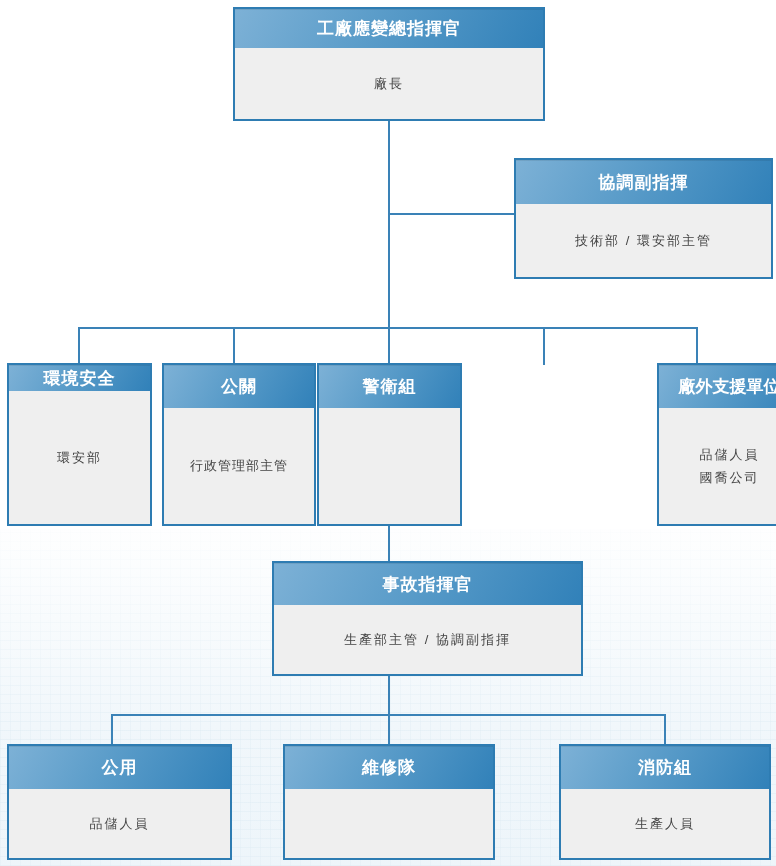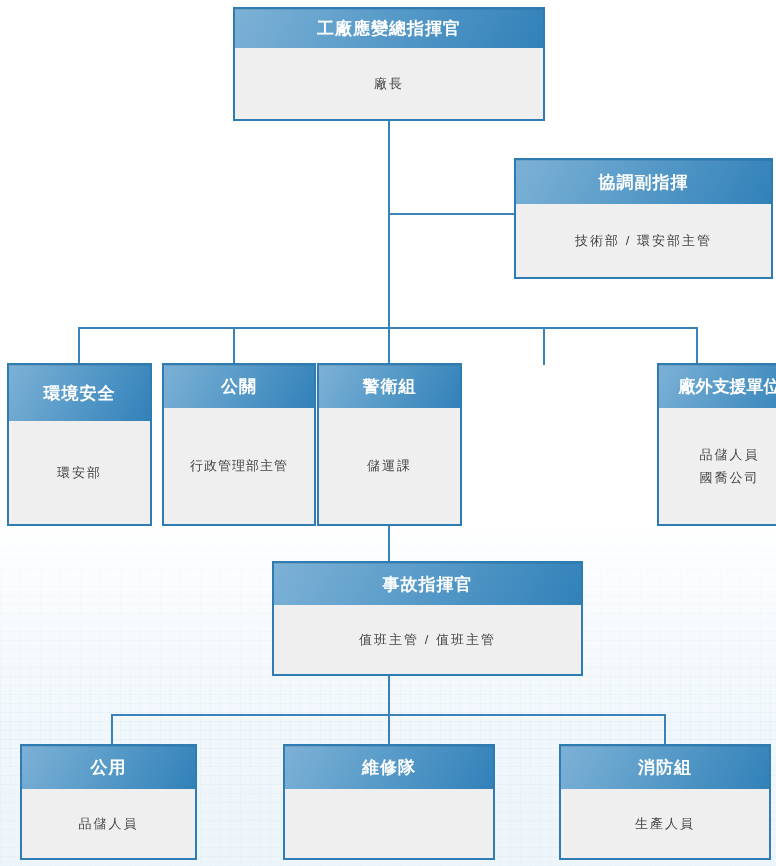--- a/index.html
+++ b/index.html
@@ -77,49 +77,48 @@
     <div class="hdr" style="height:39px;">工廠應變總指揮官</div>
     <div class="bdy">廠長</div>
   </div>
 
   <div class="node" style="left:514px; top:158px; width:259px; height:121px;">
     <div class="hdr" style="height:44px;">協調副指揮</div>
     <div class="bdy">技術部 / 環安部主管</div>
   </div>
 
   <div class="node" style="left:7px; top:363px; width:145px; height:163px;">
-    <div class="hdr" style="height:56px;">環境安全</div>
+    <div class="hdr" style="height:26px;">環境安全</div>
     <div class="bdy">環安部</div>
   </div>
 
   <div class="node" style="left:162px; top:363px; width:154px; height:163px;">
     <div class="hdr" style="height:43px;">公關</div>
     <div class="bdy" style="letter-spacing:1px;">行政管理部主管</div>
   </div>
 
   <div class="node" style="left:317px; top:363px; width:145px; height:163px;">
     <div class="hdr" style="height:43px;">警衛組</div>
-    <div class="bdy">儲運課</div>
   </div>
 
 
   <div class="node" style="left:625px; top:363px; width:145px; height:163px;margin-left:32px;">
     <div class="hdr" style="height:43px; letter-spacing:0;">廠外支援單位</div>
     <div class="bdy">
       <span>品儲人員</span>
       <span>國喬公司</span>
     </div>
   </div>
 
   <div class="node" style="left:234px; top:561px; width:311px; height:115px;margin-left:38px;">
     <div class="hdr" style="height:42px;">事故指揮官</div>
-    <div class="bdy">值班主管 / 值班主管</div>
+    <div class="bdy">生產部主管 / 協調副指揮</div>
   </div>
 
-  <div class="node" style="left:20px; top:744px; width:177px; height:116px;">
+  <div class="node" style="left:7px; top:744px; width:225px; height:116px;">
     <div class="hdr" style="height:43px;">公用</div>
     <div class="bdy">品儲人員</div>
   </div>
 
   <div class="node" style="left:283px; top:744px; width:212px; height:116px;">
     <div class="hdr" style="height:43px;">維修隊</div>
   </div>
 
   <div class="node" style="left:559px; top:744px; width:212px; height:116px;">
     <div class="hdr" style="height:43px;">消防組</div>

